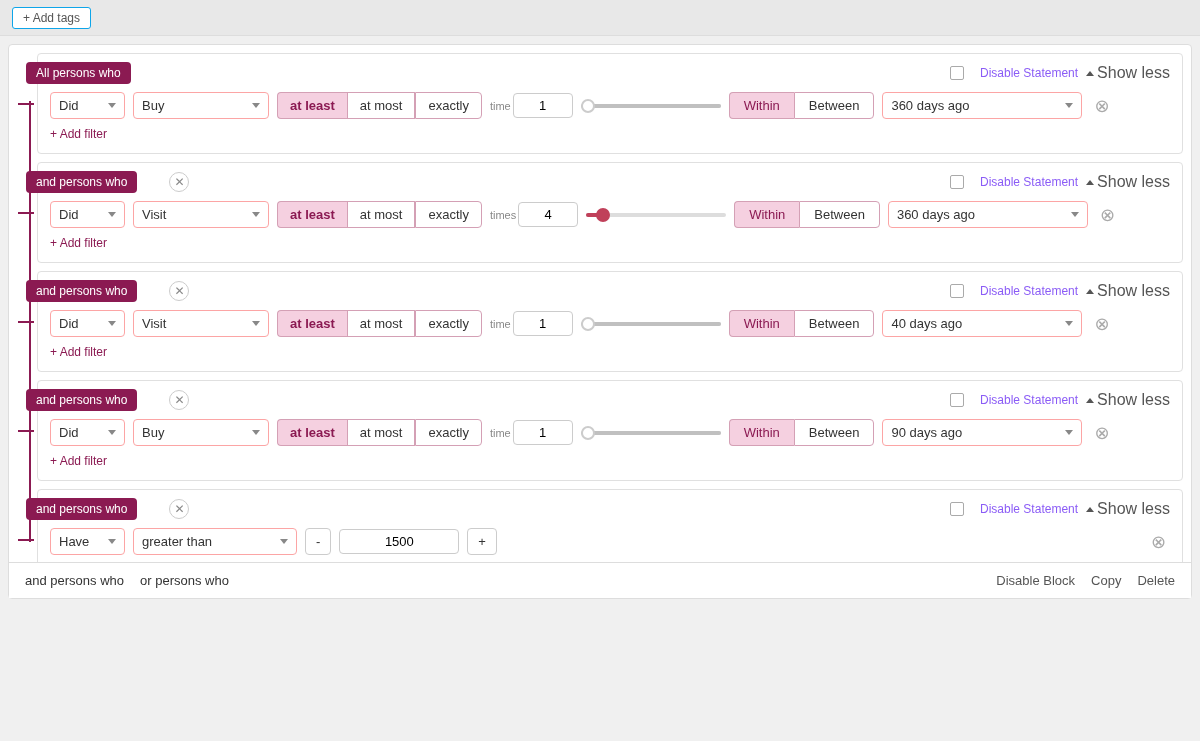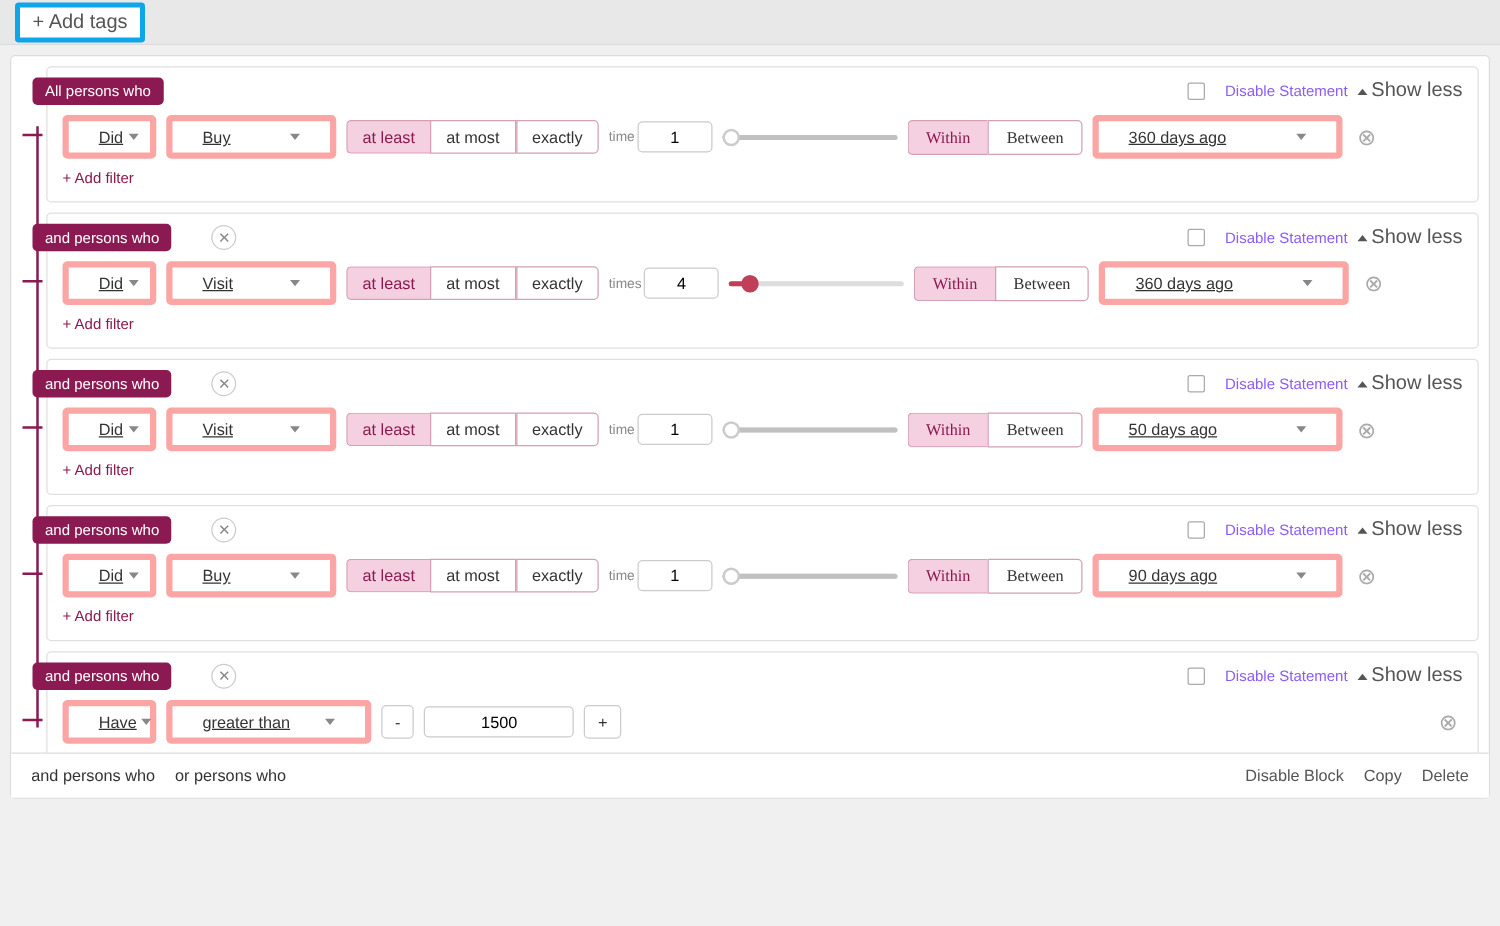--- a/index.html
+++ b/index.html
@@ -18,24 +18,24 @@
     .top-bar {
       height: 36px;
       background: #e8e8e8;
       display: flex;
       align-items: center;
       padding: 0 12px;
       border-bottom: 1px solid #ddd;
     }
     .add-tags-btn {
       background: white;
-      border: 4px solid #0ea5e9;
+      border: 1px solid #0ea5e9;
       border-radius: 3px;
       padding: 3px 10px;
-      font-size: 16px;
+      font-size: 12px;
       cursor: pointer;
       color: #555;
     }
     .main-content {
       padding: 8px;
     }
     .block-container {
       background: white;
       border: 1px solid #ddd;
       border-radius: 4px;
@@ -114,30 +114,29 @@
       border-bottom: 5px solid #555;
     }
     .row-controls {
       display: flex;
       align-items: center;
       gap: 8px;
       flex-wrap: wrap;
       margin-bottom: 4px;
     }
     .select-box {
-      border: 5px solid #fca5a5;
-      border-radius: 4px;
-      padding: 5px 24px;
+      border: 1px solid #fca5a5;
+      border-radius: 4px;
+      padding: 5px 8px;
       font-size: 13px;
       background: white;
       cursor: pointer;
       display: flex;
       align-items: center;
       gap: 4px;
-      text-decoration: underline;
     }
     .select-did { width: 75px; }
     .select-action { width: 136px; }
     .select-days { width: 200px; }
     .select-have { width: 75px; }
     .select-customer { width: 160px; }
     .select-greater { width: 164px; }
     .chevron-down-small {
       width: 0;
       height: 0;
@@ -152,21 +151,21 @@
       gap: 0;
     }
     .freq-btn {
       border: 1px solid #d4a0b5;
       background: white;
       padding: 5px 12px;
       font-size: 13px;
       cursor: pointer;
       color: #333;
     }
-    .freq-btn:first-child { border-radius: 4px 0 0 4px; border-right: none; }
+    .freq-btn:first-child { border-radius: 4px 0 0 4px; border-right: none; font-weight: bold; }
     .freq-btn:last-child { border-radius: 0 4px 4px 0; }
     .freq-btn.active {
       background: #f5d0e0;
       color: #8b1a52;
       border-color: #d4a0b5;
     }
     .time-input-group {
       display: flex;
       align-items: center;
       gap: 2px;
@@ -232,21 +231,20 @@
       align-items: center;
       gap: 0;
     }
     .wb-btn {
       border: 1px solid #d4a0b5;
       background: white;
       padding: 5px 14px;
       font-size: 13px;
       cursor: pointer;
       color: #333;
-      font-family: Liberation Serif, serif;
     }
     .wb-btn:first-child { border-radius: 4px 0 0 4px; border-right: none; }
     .wb-btn:last-child { border-radius: 0 4px 4px 0; }
     .wb-btn.active {
       background: #f5d0e0;
       color: #8b1a52;
       border-color: #d4a0b5;
     }
     .remove-btn {
       color: #aaa;
@@ -497,21 +495,21 @@
             <div class="slider-track">
               <div class="slider-track-active" style="width:100%;"></div>
               <div class="slider-thumb"></div>
             </div>
           </div>
           <div class="within-between-group">
             <button class="wb-btn active">Within</button>
             <button class="wb-btn">Between</button>
           </div>
           <div class="select-box select-days">
-            <span>50 days ago</span>
+            <span>40 days ago</span>
             <div class="chevron-down-small"></div>
           </div>
           <button class="remove-btn">⊗</button>
         </div>
         <button class="add-filter-btn">+ Add filter</button>
       </div>
 
       <div class="statement" style="margin-left: 28px;">
         <div style="position: absolute; left: -20px; top: 50%; transform: translateY(-50%); width: 16px; height: 2px; background: #8b1a52;"></div>
         <div class="statement-header">

